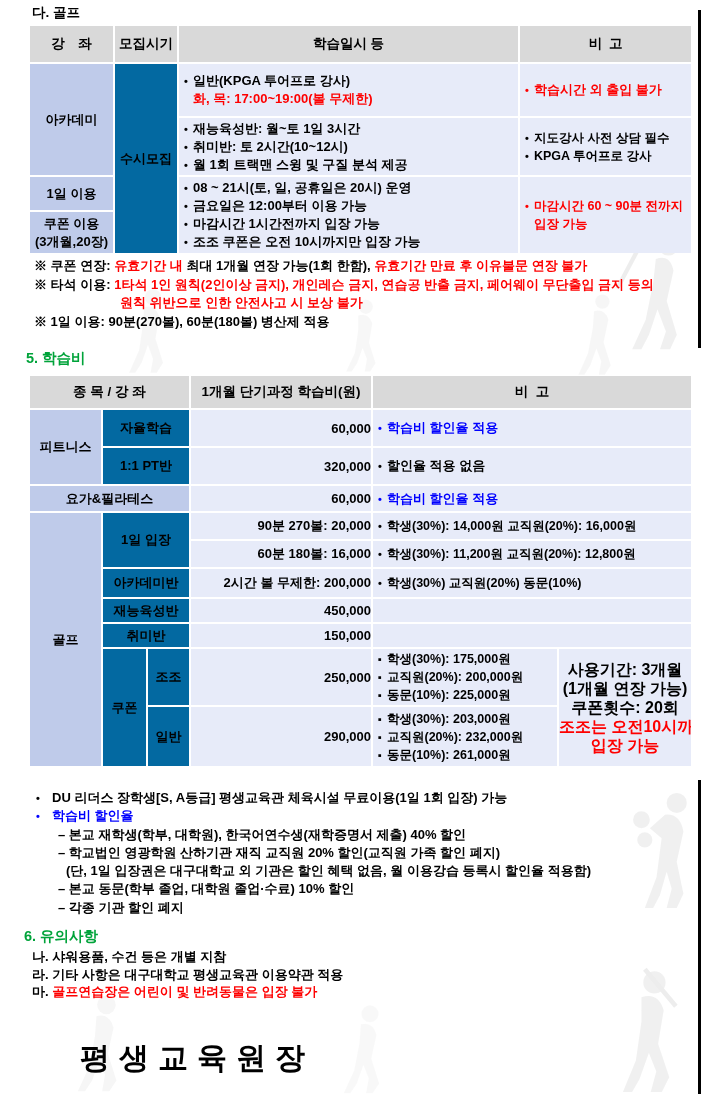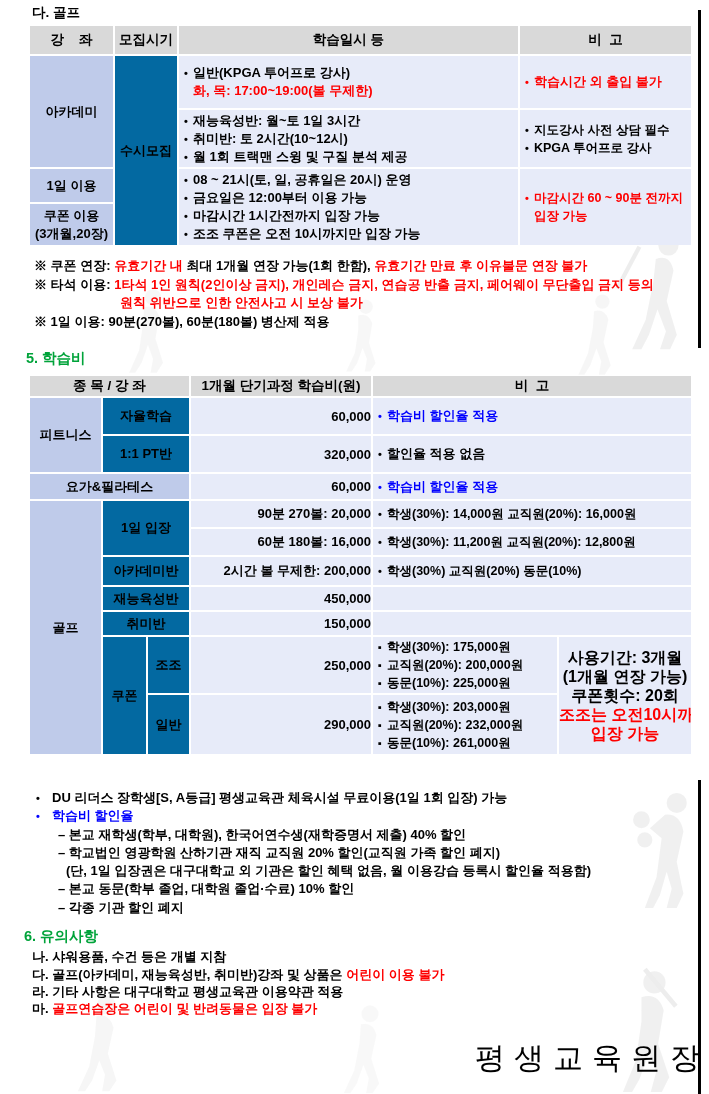--- a/index.html
+++ b/index.html
@@ -26,21 +26,21 @@
   .small{font-size:12.5px;}
   .usage{text-align:center;line-height:19px;font-size:16px;}
   .remarks{position:absolute;left:34px;top:257px;font-size:13px;line-height:18.5px;}
   .remarks .lbl{display:inline-block;}
   .notes2{position:absolute;left:36px;top:789px;font-size:13px;line-height:18.3px;}
   .notes2 .dash{padding-left:22px;}
   .notes2 .paren{padding-left:30px;}
   .notes2 .b{display:inline-block;width:16px;font-size:11px;}
   .sec6{position:absolute;left:24px;top:928px;font-size:13px;line-height:17.3px;}
   .sec6 .item{padding-left:8px;}
-  .signature{position:absolute;left:80px;right:0;top:1038px;text-align:right;font-size:30px;letter-spacing:9px;font-weight:400;}
+  .signature{position:absolute;left:80px;right:0;top:1038px;text-align:left;font-size:30px;letter-spacing:9px;font-weight:700;}
 </style>
 </head>
 <body>
 
 <div class="page">
 
   <svg class="wm" style="left:612px;top:232px;width:96px;height:118px;" viewBox="0 0 100 140">
       <circle cx="60" cy="16" r="12" fill="#ececec"></circle>
       <path d="M45 32 Q62 26 66 46 L58 82 L70 122 L62 139 L50 139 L57 118 L47 92 L37 122 L28 139 L17 139 L33 104 L42 60 Z" fill="#ececec"></path>
       <rect x="10" y="14" width="5" height="56" fill="#e7e7e7" transform="rotate(28 12 42)"></rect>
@@ -83,21 +83,21 @@
   <div class="sec-title" style="left:32px;top:4px;font-size:13.5px;">다. 골프</div>
 
   <table class="t" style="left:28px;top:24px;width:665px;">
     <colgroup>
         <col style="width:83px">
         <col style="width:62px">
         <col style="width:339px">
         <col style="width:171px">
       </colgroup>
     <tbody>
-        <tr style="height:28px;">
+        <tr style="height:36px;font-family:Liberation Serif, serif;">
       <th class="hdr"><span class="pre">강    좌</span></th>
       <th class="hdr"><span class="pre">모집시기</span></th>
       <th class="hdr"><span class="pre">학습일시 등</span></th>
       <th class="hdr"><span class="pre">비  고</span></th>
     </tr>
     <tr style="height:52px;">
       <td class="c1" rowspan="2">아카데미</td>
       <td class="c2" rowspan="4">수시모집</td>
       <td class="bd pad">
         <div class="li nw">
@@ -198,21 +198,21 @@
   <table class="t" style="left:28px;top:374px;width:665px;">
     <colgroup>
         <col style="width:71px">
         <col style="width:43px">
         <col style="width:41px">
         <col style="width:180px">
         <col style="width:184px">
         <col style="width:132px">
       </colgroup>
     <tbody>
-        <tr style="height:20px;margin-left:33px;">
+        <tr style="height:32px;margin-left:33px;">
       <th class="hdr" colspan="3"><span class="pre">종 목 / 강 좌</span></th>
       <th class="hdr"><span class="pre">1개월 단기과정 학습비(원)</span></th>
       <th class="hdr" colspan="2"><span class="pre">비  고</span></th>
     </tr>
     <tr style="height:36px;">
       <td class="c1" rowspan="2">피트니스</td>
       <td class="c2" colspan="2">자율학습</td>
       <td class="bd price">60,000</td>
       <td class="bd pad" colspan="2">
             <div class="li nw blue">
@@ -334,20 +334,19 @@
     <div class="nw dash">– 본교 재학생(학부, 대학원), 한국어연수생(재학증명서 제출) 40% 할인</div>
     <div class="nw dash">– 학교법인 영광학원 산하기관 재직 교직원 20% 할인(교직원 가족 할인 폐지)</div>
     <div class="nw paren">(단, 1일 입장권은 대구대학교 외 기관은 할인 혜택 없음, 월 이용강습 등록시 할인율 적용함)</div>
     <div class="nw dash">– 본교 동문(학부 졸업, 대학원 졸업·수료) 10% 할인</div>
     <div class="nw dash">– 각종 기관 할인 폐지</div>
   </div>
 
   <div class="sec6">
     <div class="sec-title green" style="position:static;margin-bottom:3px;">6. 유의사항</div>
     <div class="nw item">나. 샤워용품, 수건 등은 개별 지참</div>
-    <div class="nw item"><span>다. 골프(아카데미, 재능육성반, 취미반)강좌 및 상품은 </span><span class="red">어린이 이용 불가</span></div>
     <div class="nw item">라. 기타 사항은 대구대학교 평생교육관 이용약관 적용</div>
     <div class="nw item"><span>마. </span><span class="red">골프연습장은 어린이 및 반려동물은 입장 불가</span></div>
   </div>
 
   <div class="signature">평생교육원장</div>
 
 </div>
 
 </body></html>

